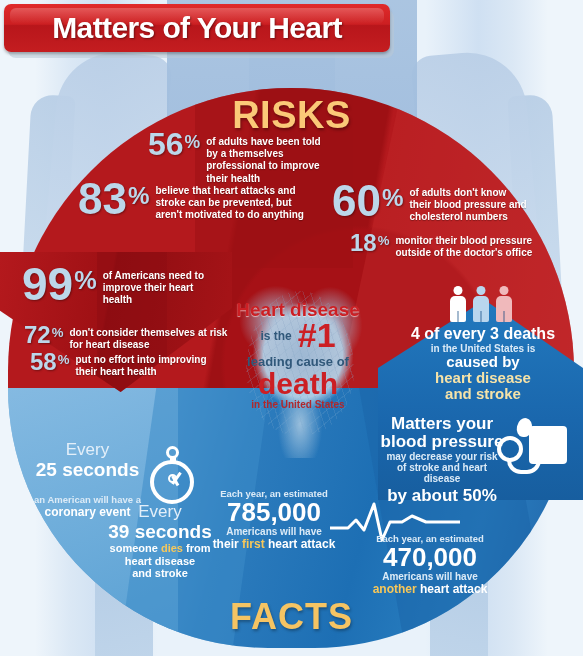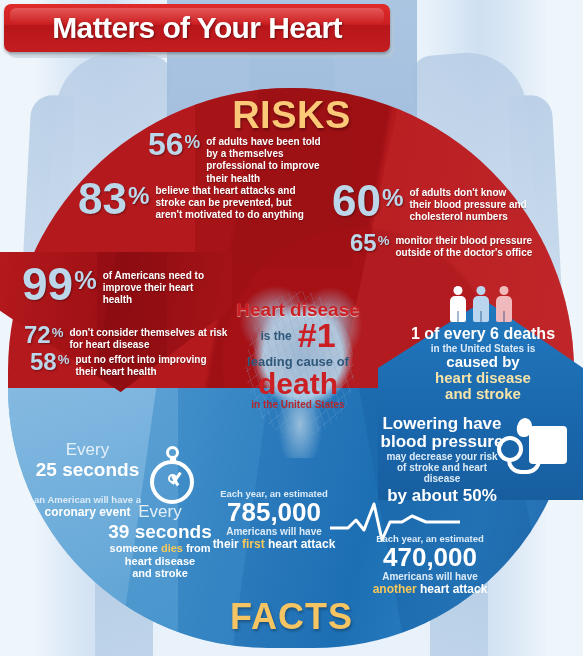--- a/index.html
+++ b/index.html
@@ -290,21 +290,21 @@
 
   <div class="abs stat" style="left:332px; top:182px; width:220px;">
     <div class="num pct" style="font-size:44px;">
       <span>60</span><span class="sym">%</span>
     </div>
     <div class="txt desc" style="width:118px;">of adults don't know their blood pressure and cholesterol numbers</div>
   </div>
 
   <div class="abs stat" style="left:350px; top:233px; width:215px;">
     <div class="num pct" style="font-size:24px;">
-      <span>65</span><span class="sym">%</span>
+      <span>18</span><span class="sym">%</span>
     </div>
     <div class="txt desc" style="width:160px; padding-top:2px;">monitor their blood pressure outside of the doctor's office</div>
   </div>
 
   <div class="abs stat" style="left:22px; top:265px; width:215px;">
     <div class="num pct" style="font-size:46px;">
       <span>99</span><span class="sym">%</span>
     </div>
     <div class="txt desc" style="width:108px;">of Americans need to improve their heart health</div>
   </div>
@@ -343,29 +343,29 @@
         <div class="head"></div>
         <div class="body"></div>
       </div>
     <div class="person" style="color:#f0b9bb;">
         <div class="head"></div>
         <div class="body"></div>
       </div>
   </div>
 
   <div class="abs" style="left:385px; top:325px; width:196px; text-align:center;">
-    <div class="white-b" style="font-size:16px;">1 of every 6 deaths</div>
+    <div class="white-b" style="font-size:16px;">4 of every 3 deaths</div>
     <div class="cap" style="font-size:10px;">in the United States is</div>
     <div class="white-b" style="font-size:15px; line-height:1.08;">caused by</div>
     <div class="cream" style="font-size:15px; font-weight:bold; line-height:1.08;">heart disease</div>
     <div class="cream" style="font-size:15px; font-weight:bold; line-height:1.08;">and stroke</div>
   </div>
 
   <div class="abs" style="left:378px; top:415px; width:128px; text-align:center;">
-    <div class="white-b" style="font-size:17px; line-height:1.05;">Lowering have</div>
+    <div class="white-b" style="font-size:17px; line-height:1.05;">Matters your</div>
     <div class="white-b" style="font-size:17px; line-height:1.05;">blood pressure</div>
     <div class="cap" style="font-size:10px;">may decrease your risk</div>
     <div class="cap" style="font-size:10px;">of stroke and heart disease</div>
     <div class="white-b" style="font-size:17px; margin-top:2px;">by about 50%</div>
   </div>
 
   <div class="abs bpicon">
     <div class="bp-cuff"></div>
     <div class="bp-gauge"></div>
     <div class="bp-bulb"></div>

